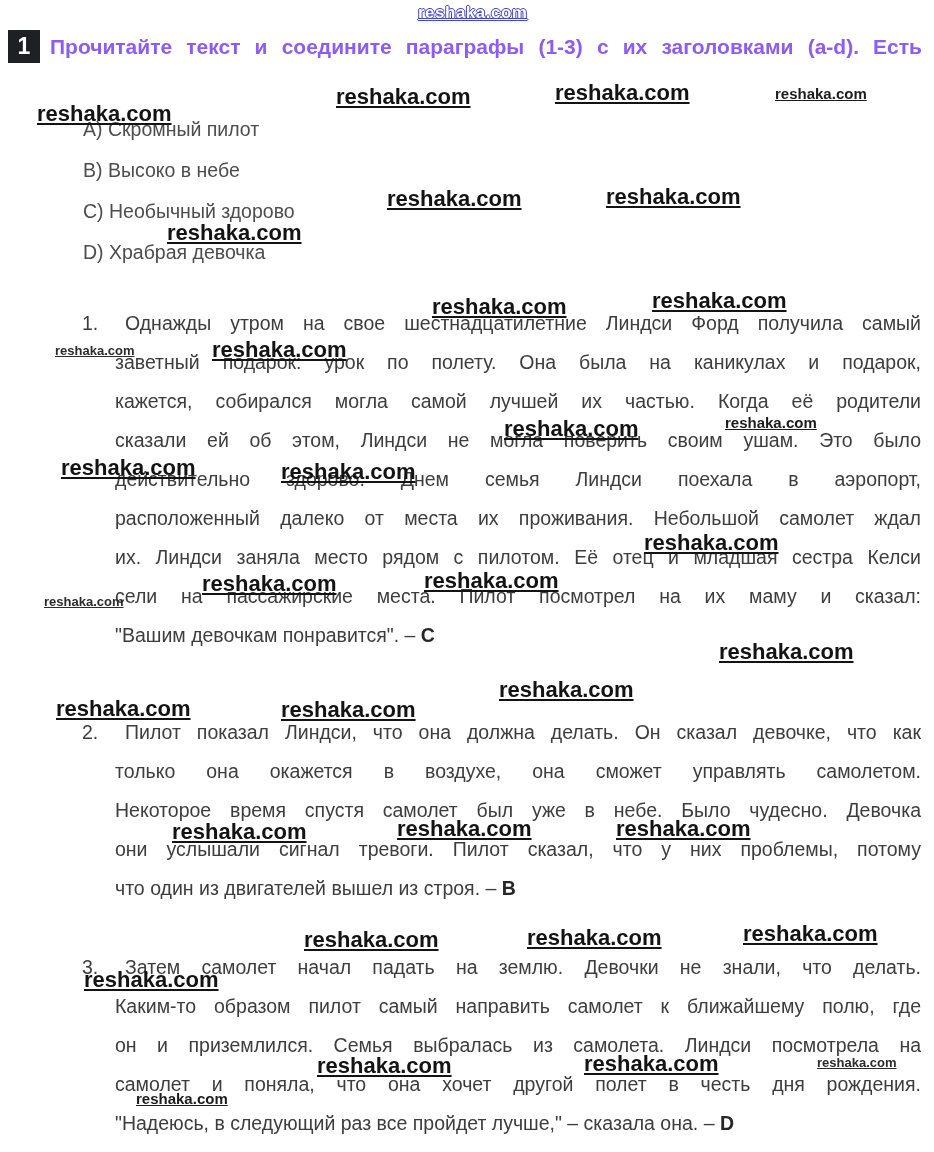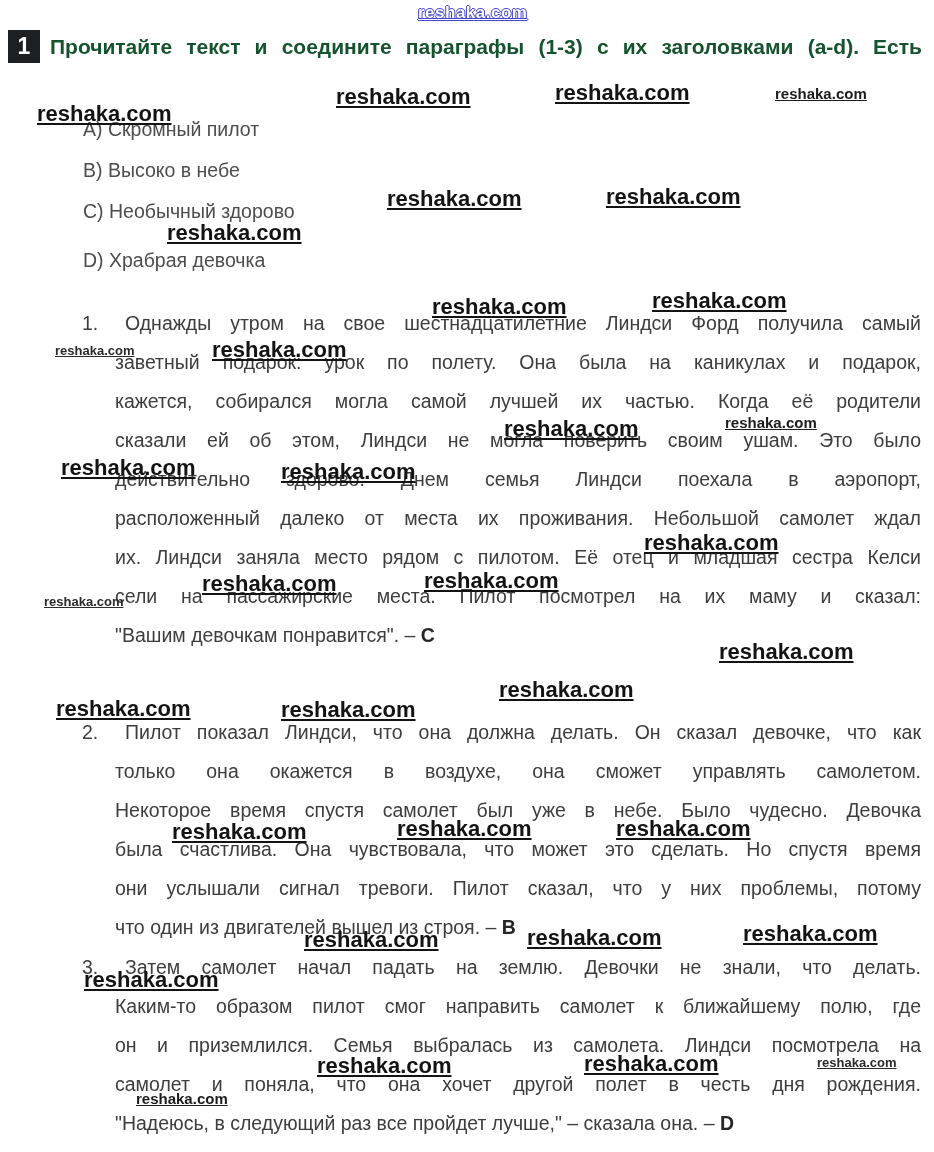--- a/index.html
+++ b/index.html
@@ -10,21 +10,21 @@
   }
   
   .badge {
     position:absolute; left:8px; top:30px; width:32px; height:33px;
     background:#1e2124; color:#ffffff; font-size:23px; font-weight:bold;
     text-align:center; line-height:33px;
   }
   
   .title-l1 {
     position:absolute; left:50px; top:34px; width:872px;
-    font-size:21px; font-weight:bold; color:#14532d; line-height:26px;
+    font-size:21px; font-weight:bold; color:#8b5cf6; line-height:26px;
     text-align:justify; text-align-last:justify;
   }
   .title-l2 {
     position:absolute; left:60px; top:78px;
     font-size:21px; font-weight:bold; color:#181818; line-height:26px;
   }
   
   .option {
     position:absolute; left:83px; font-size:19.5px; color:#4d4d4d; line-height:25px;
   }
@@ -88,47 +88,46 @@
   <span class="wm wm-b" style="left:584px;top:1051px">reshaka.com</span>
   <span class="wm wm-s" style="left:817px;top:1055px">reshaka.com</span>
   <span class="wm wm-m" style="left:136px;top:1090px">reshaka.com</span>
 
   <div class="badge">1</div>
   <div class="title-l1">Прочитайте текст и соедините параграфы (1-3) с их заголовками (a-d). Есть</div>
 
   <div class="option" style="top:117px">A) Скромный пилот</div>
   <div class="option" style="top:158px">B) Высоко в небе</div>
   <div class="option" style="top:199px">C) Необычный здорово</div>
-  <div class="option" style="top:248px">D) Храбрая девочка</div>
+  <div class="option" style="top:240px">D) Храбрая девочка</div>
 
   <div class="para" style="top:304px">
     <span class="num">1.</span>
     <div class="tline first">Однажды утром на свое шестнадцатилетние Линдси Форд получила самый</div>
     <div class="tline">заветный подарок: урок по полету. Она была на каникулах и подарок,</div>
     <div class="tline">кажется, собирался могла самой лучшей их частью. Когда её родители</div>
     <div class="tline">сказали ей об этом, Линдси не могла поверить своим ушам. Это было</div>
     <div class="tline">действительно здорово. Днем семья Линдси поехала в аэропорт,</div>
     <div class="tline">расположенный далеко от места их проживания. Небольшой самолет ждал</div>
     <div class="tline">их. Линдси заняла место рядом с пилотом. Её отец и младшая сестра Келси</div>
     <div class="tline">сели на пассажирские места. Пилот посмотрел на их маму и сказал:</div>
     <div class="tline last"><span>"Вашим девочкам понравится". – </span><b class="ans">C</b></div>
   </div>
 
   <div class="para" style="top:713px">
     <span class="num">2.</span>
     <div class="tline first">Пилот показал Линдси, что она должна делать. Он сказал девочке, что как</div>
     <div class="tline">только она окажется в воздухе, она сможет управлять самолетом.</div>
     <div class="tline">Некоторое время спустя самолет был уже в небе. Было чудесно. Девочка</div>
-    <div class="tline">была счастлива. Она чувствовала, что может это сделать. Но спустя время</div>
     <div class="tline">они услышали сигнал тревоги. Пилот сказал, что у них проблемы, потому</div>
     <div class="tline last"><span>что один из двигателей вышел из строя. – </span><b class="ans">B</b></div>
   </div>
 
   <div class="para" style="top:948px">
     <span class="num">3.</span>
     <div class="tline first">Затем самолет начал падать на землю. Девочки не знали, что делать.</div>
-    <div class="tline">Каким-то образом пилот смог направить самолет к ближайшему полю, где</div>
+    <div class="tline">Каким-то образом пилот самый направить самолет к ближайшему полю, где</div>
     <div class="tline">он и приземлился. Семья выбралась из самолета. Линдси посмотрела на</div>
     <div class="tline">самолет и поняла, что она хочет другой полет в честь дня рождения.</div>
     <div class="tline last"><span>"Надеюсь, в следующий раз все пройдет лучше," – сказала она. – </span><b class="ans">D</b></div>
   </div>
 
 </div>
 
 </body></html>

